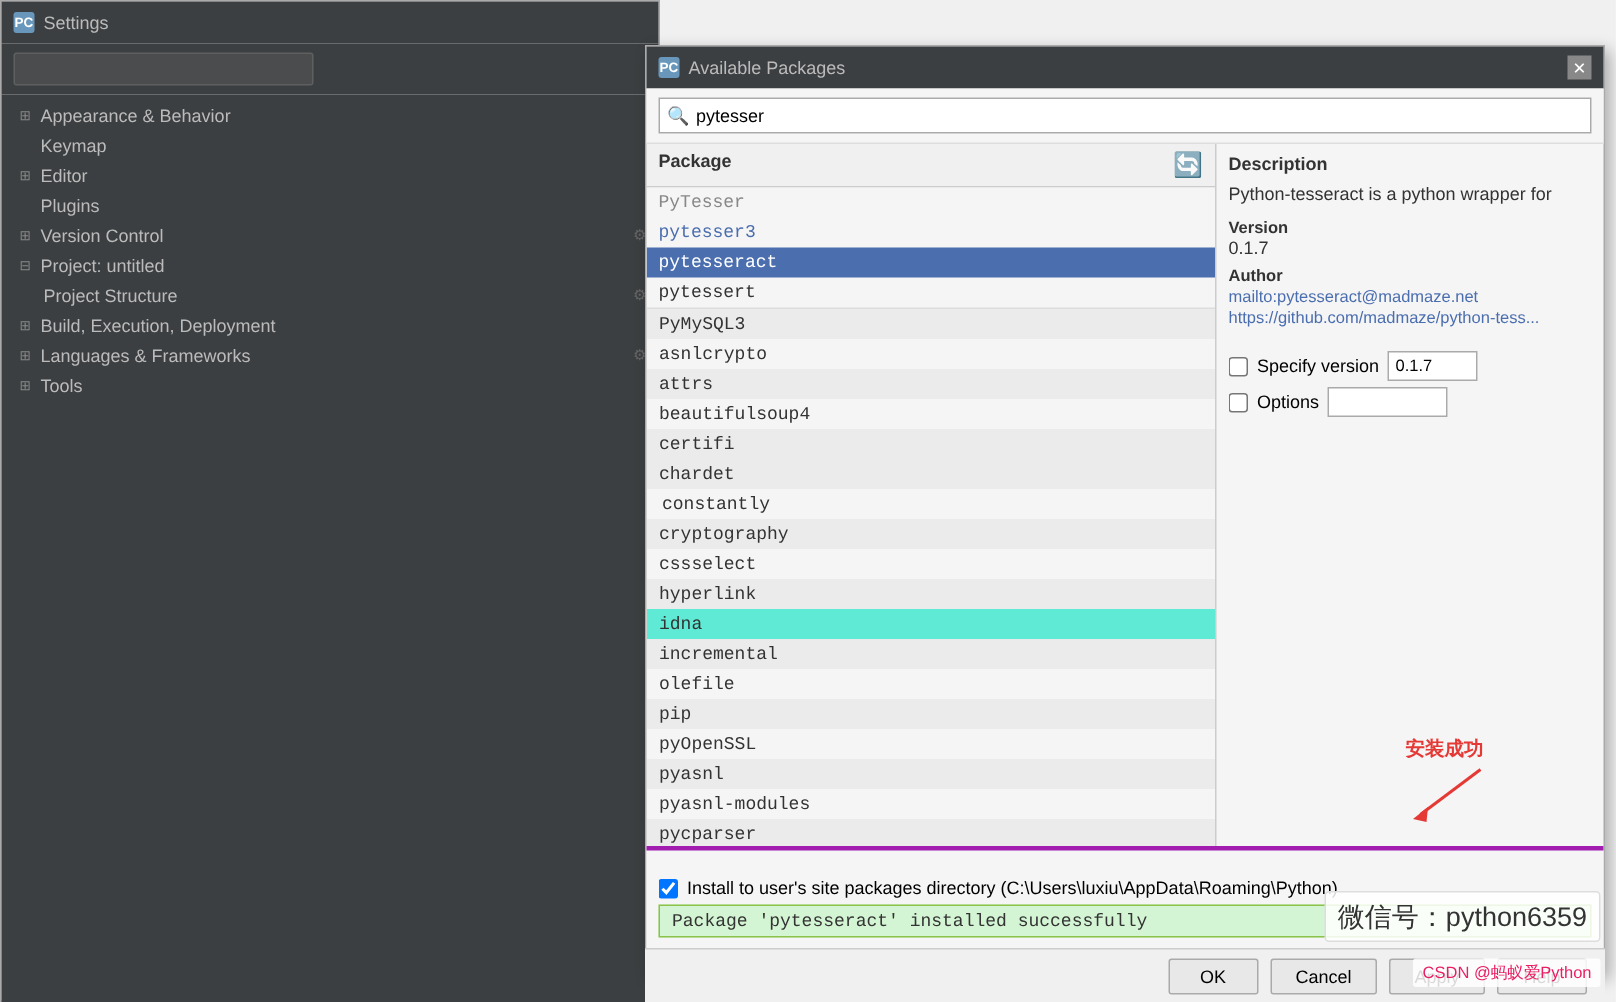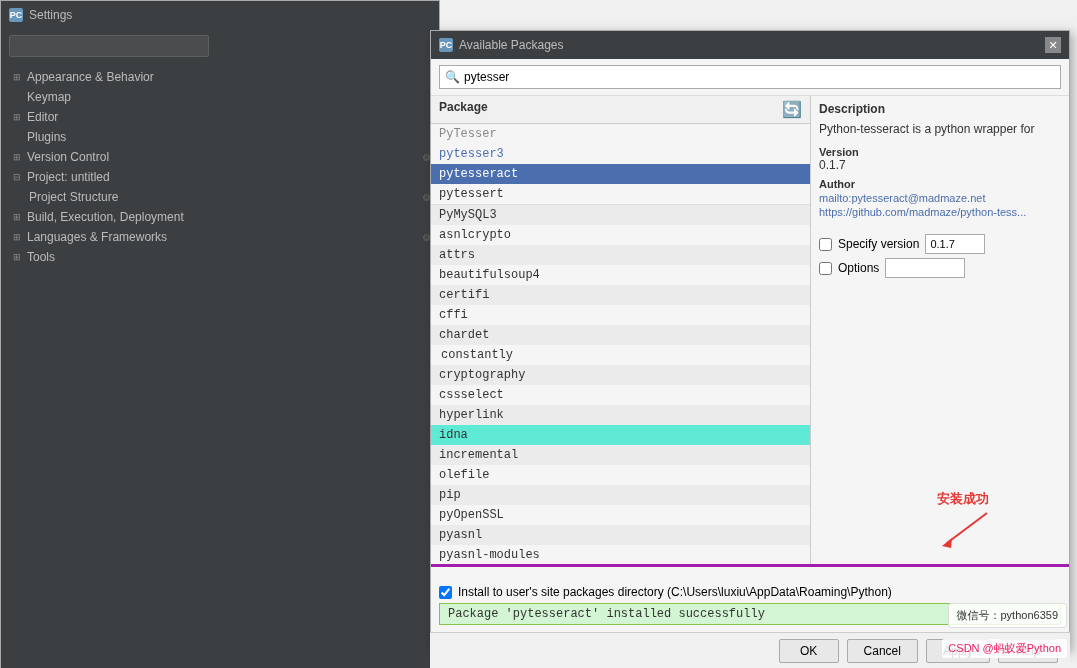--- a/index.html
+++ b/index.html
@@ -282,21 +282,21 @@
       min-width: 60px;
     }
 
     
     .watermark {
       position: absolute;
       bottom: 40px;
       right: 10px;
       background: rgba(255,255,255,0.85);
       padding: 4px 8px;
-      font-size: 11px;
+      font-size: 18px;
       color: #333;
       border: 1px solid #ddd;
       border-radius: 3px;
       z-index: 100;
     }
     .watermark-sub {
       position: absolute;
       bottom: 10px;
       right: 10px;
       background: rgba(255,255,255,0.85);
@@ -422,21 +422,20 @@
         <div class="pkg-top-item" style="background:#4b6eaf;color:white;">pytesseract</div>
         <div class="pkg-top-item">pytessert</div>
       </div>
 
       <div class="pkg-list-scroll">
         <div class="pkg-item" style="background:#ebebeb;">PyMySQL3</div>
         <div class="pkg-item" style="background:#f5f5f5;">asnlcrypto</div>
         <div class="pkg-item" style="background:#ebebeb;">attrs</div>
         <div class="pkg-item" style="background:#f5f5f5;">beautifulsoup4</div>
         <div class="pkg-item" style="background:#ebebeb;">certifi</div>
-        <div class="pkg-item" style="background:#f5f5f5;">cffi</div>
         <div class="pkg-item" style="background:#ebebeb;">chardet</div>
         <div class="pkg-item" style="background:#f5f5f5;padding-left:10px;">constantly</div>
         <div class="pkg-item" style="background:#ebebeb;">cryptography</div>
         <div class="pkg-item" style="background:#f5f5f5;">cssselect</div>
         <div class="pkg-item" style="background:#ebebeb;">hyperlink</div>
         <div class="pkg-item" style="background:#5eead4;">idna</div>
         <div class="pkg-item" style="background:#ebebeb;">incremental</div>
         <div class="pkg-item" style="background:#f5f5f5;">olefile</div>
         <div class="pkg-item" style="background:#ebebeb;">pip</div>
         <div class="pkg-item" style="background:#f5f5f5;">pyOpenSSL</div>

